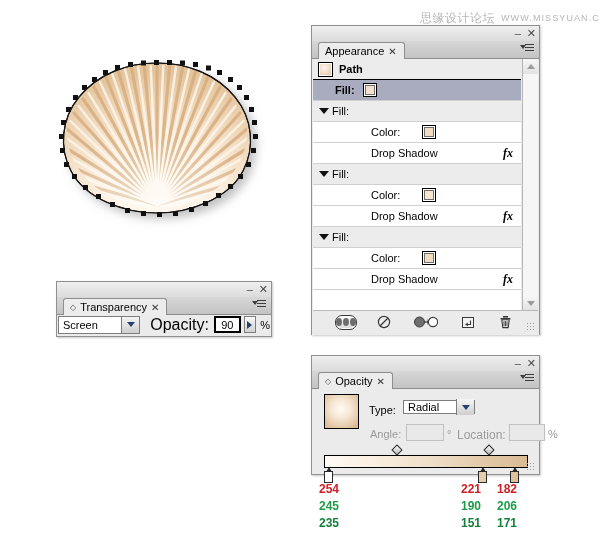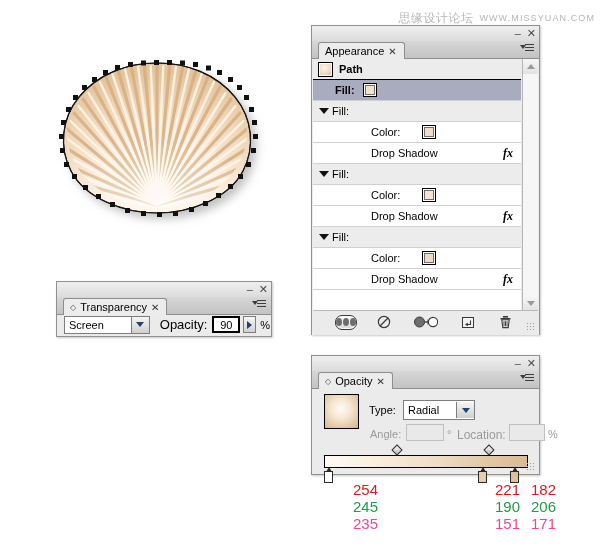--- a/index.html
+++ b/index.html
@@ -7,21 +7,21 @@
     width:600px;height:560px;position:relative;overflow:hidden;
     background:#ffffff;
     font-family:"Liberation Sans", sans-serif;
     font-size:11px;color:#000;
     -webkit-font-smoothing:none;
   }
   
   #watermark{
     position:absolute;top:10px;left:420px;width:175px;height:16px;
     display:flex;align-items:center;gap:6px;
-    color:#b6b6b6;font-size:12px;letter-spacing:.5px;white-space:nowrap;justify-content:flex-end;
+    color:#b6b6b6;font-size:12px;letter-spacing:.5px;white-space:nowrap;
   }
   #watermark .wm-url{font-size:9px;letter-spacing:1.1px;}
 
   
   #artboard{position:absolute;left:45px;top:35px;width:225px;height:225px;}
   #artboard svg{display:block;}
 
   
   .panel{
     position:absolute;
@@ -133,33 +133,33 @@
   }
   .ft-pill b{display:block;width:6px;height:8px;border-radius:50%;background:#6d6d6d;}
   .grip{
     position:absolute;right:3px;bottom:2px;width:9px;height:9px;
     background-image:radial-gradient(#9a9a9a 35%,transparent 36%);
     background-size:3px 3px;
   }
 
   
   #panel-transparency{left:56px;top:281px;width:216px;height:56px;}
-  #tr-body{position:absolute;left:1px;right:1px;top:32px;bottom:1px;display:flex;align-items:center;padding-left:6px;}
+  #tr-body{position:absolute;left:1px;right:1px;top:32px;bottom:1px;display:flex;align-items:center;}
   .select{
     width:108px;height:18px;border:1px solid #7d7d7d;background:#fff;
     display:flex;align-items:center;box-sizing:border-box;font-size:11px;
   }
   .select .val{padding-left:4px;flex:1;}
   .select .arrowbtn{
     width:17px;height:16px;border-left:1px solid #7d7d7d;
     background:linear-gradient(180deg,#f5f5f5,#cfcfcf);
     display:flex;align-items:center;justify-content:center;
   }
   .chev{width:0;height:0;border-left:4px solid transparent;border-right:4px solid transparent;border-top:5px solid #25406b;}
-  .op-label{margin-left:10px;font-size:13px;}
+  .op-label{margin-left:10px;font-size:16px;}
   .op-field{
     margin-left:5px;width:34px;height:17px;border:2px solid #000;background:#fff;
     display:flex;align-items:center;justify-content:center;font-size:11px;box-sizing:border-box;
   }
   .stepbtn{
     margin-left:3px;width:16px;height:17px;border:1px solid #7d7d7d;
     background:linear-gradient(180deg,#f7f7f7,#d2d2d2);
     display:flex;align-items:center;justify-content:center;box-sizing:border-box;
   }
   .chev-r{width:0;height:0;border-top:4px solid transparent;border-bottom:4px solid transparent;border-left:5px solid #25406b;}
@@ -167,21 +167,21 @@
 
   
   #panel-gradient{left:311px;top:355px;width:229px;height:120px;}
   #gr-body{position:absolute;left:1px;right:1px;top:32px;bottom:1px;}
   #gr-preview{
     position:absolute;left:11px;top:6px;width:35px;height:35px;
     border:1px solid #000;box-sizing:border-box;
     background:radial-gradient(circle at 48% 42%,#fffaf4 0%,#f6e7d4 38%,#e3c7a4 75%,#d5b48b 100%);
   }
   #gr-type-label{position:absolute;left:56px;top:16px;font-size:11px;}
-  #gr-type-select{position:absolute;left:90px;top:12px;width:72px;height:20px;}
+  #gr-type-select{position:absolute;left:90px;top:12px;width:72px;height:14px;}
   #gr-type-select .val{padding-left:4px;}
   .dim{color:#9a9a9a;}
   #gr-angle-label{position:absolute;left:57px;top:40px;font-size:11px;}
   #gr-angle-field{position:absolute;left:93px;top:36px;width:38px;height:17px;border:1px solid #c0c0c0;background:#e9e9e9;box-sizing:border-box;}
   #gr-deg{position:absolute;left:134px;top:40px;font-size:11px;}
   #gr-loc-label{position:absolute;left:144px;top:40px;font-size:12px;}
   #gr-loc-field{position:absolute;left:196px;top:36px;width:36px;height:17px;border:1px solid #c0c0c0;background:#e9e9e9;box-sizing:border-box;}
   #gr-pct{position:absolute;left:235px;top:40px;font-size:11px;}
   #gr-slider{
     position:absolute;left:11px;top:67px;width:204px;height:13px;
@@ -197,24 +197,24 @@
     width:0;height:0;border-left:3.5px solid transparent;border-right:3.5px solid transparent;
     border-bottom:5px solid #2a2a2a;
   }
   .gmid{
     position:absolute;width:8px;height:8px;
     background:linear-gradient(135deg,#fff 0%,#b6b6b6 100%);
     border:1px solid #2a2a2a;transform:rotate(45deg);box-sizing:border-box;
   }
 
   
-  .rgbgroup{position:absolute;font-weight:normal;font-size:15px;line-height:17px;text-align:left;margin-left:34px;}
+  .rgbgroup{position:absolute;font-weight:bold;font-size:12px;line-height:17px;text-align:left;}
   .rgbgroup .r{color:#cf1f24;}
   .rgbgroup .g{color:#1f9c4a;}
-  .rgbgroup .b{color:#ec4899;}
+  .rgbgroup .b{color:#15803d;}
   #rgb1{left:319px;top:481px;}
   #rgb2{left:461px;top:481px;}
   #rgb3{left:497px;top:481px;}
 </style>
 </head>
 <body>
 
 <div id="watermark">
   <span class="wm-cn">思缘设计论坛</span>
   <span class="wm-url">WWW.MISSYUAN.COM</span>

